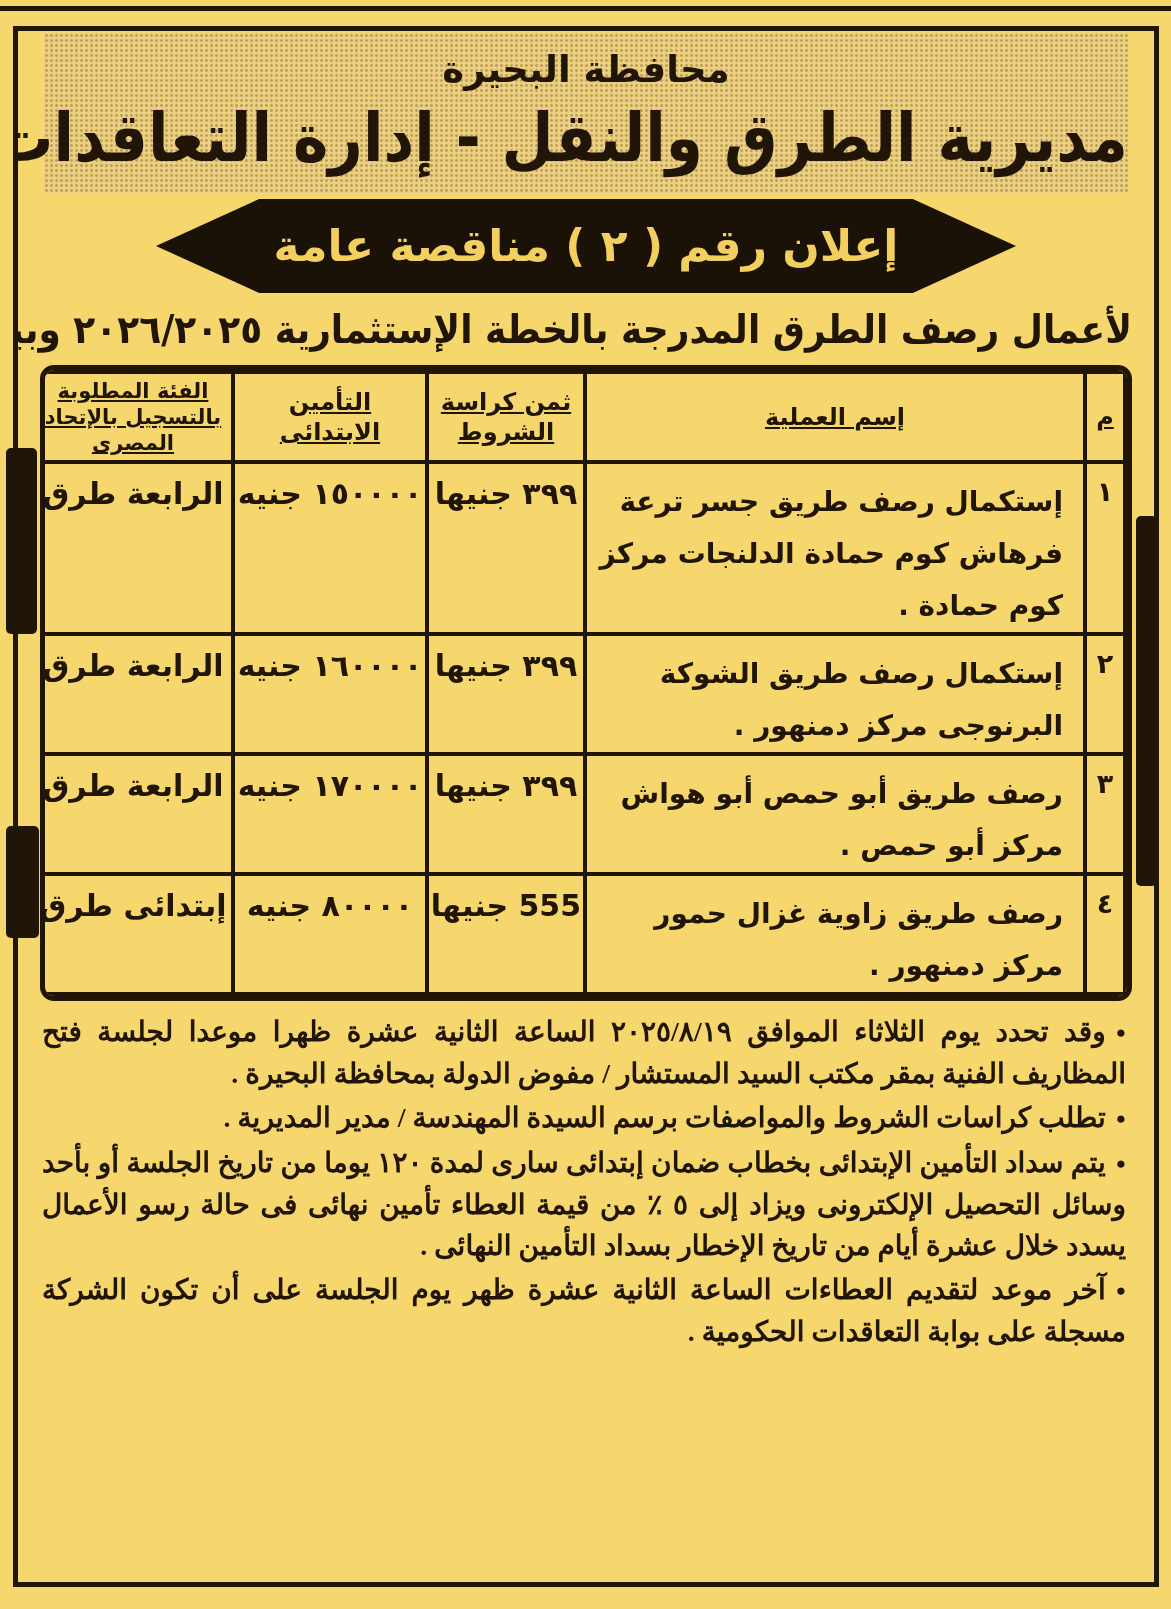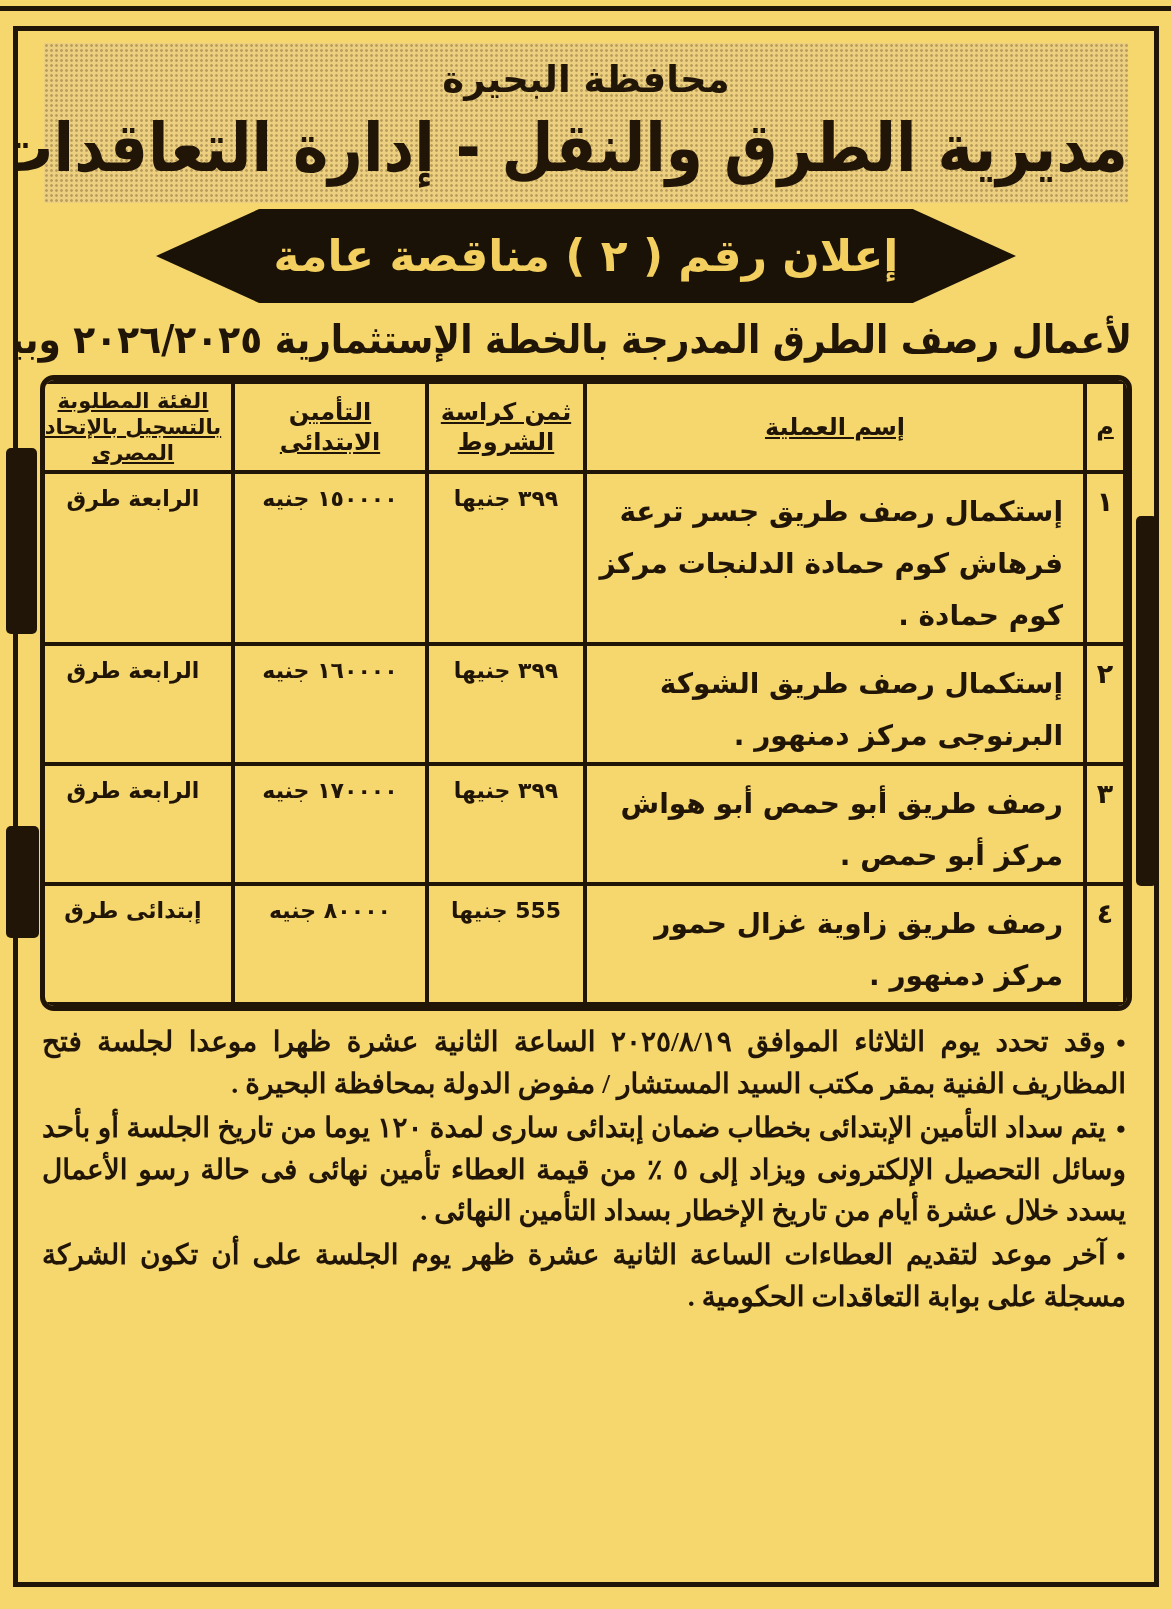--- a/index.html
+++ b/index.html
@@ -23,21 +23,21 @@
     background:var(--ink);
   }
   .frame{
     position:absolute;top:26px;left:13px;right:12px;bottom:22px;
     border:5px solid var(--ink);
     padding:0 22px;
     overflow:hidden;
   }
   
   .header-block{
-    margin:12px 4px 0;
+    margin:2px 4px 0;
     padding:12px 0 14px;
     background-color:var(--paper-deep);
     background-image:radial-gradient(rgba(74,48,14,0.30) 1px, rgba(0,0,0,0) 1.7px);
     background-size:5px 5px;
     text-align:center;
   }
   .gov-line{
     font-size:37px;
     line-height:50px;
     letter-spacing:1px;
@@ -110,21 +110,21 @@
     padding-top:12px;
   }
   td.cell-name{
     text-align:right;
     padding-right:20px;
     padding-left:8px;
     line-height:52px;
     font-size:28px;
   }
   td.cell-serial{text-align:center;font-size:27px;}
-  td.cell-price,td.cell-deposit,td.cell-cat{text-align:center;font-size:22px;}
+  td.cell-price,td.cell-deposit,td.cell-cat{text-align:center;font-size:30px;}
   tr.r1{height:168px;}
   tr.r2{height:106px;}
   tr.r3{height:106px;}
   tr.r4{height:110px;}
   .notes{
     list-style:none;
     margin-top:10px;
     padding:0 6px 0 2px;
   }
   .notes li{
@@ -210,20 +210,21 @@
           <td class="cell-price">555 جنيها</td>
           <td class="cell-deposit">٨٠٠٠٠ جنيه</td>
           <td class="cell-cat">إبتدائى طرق</td>
         </tr>
       </tbody>
     </table>
   </div>
 
   <ul class="notes">
     <li><span class="bullet">●</span><span>وقد تحدد يوم الثلاثاء الموافق ٢٠٢٥/٨/١٩ الساعة الثانية عشرة ظهرا موعدا لجلسة فتح المظاريف الفنية بمقر مكتب السيد المستشار / مفوض الدولة بمحافظة البحيرة .</span></li>
+    <li><span class="bullet">●</span><span>تطلب كراسات الشروط والمواصفات برسم السيدة المهندسة / مدير المديرية .</span></li>
     <li><span class="bullet">●</span><span>يتم سداد التأمين الإبتدائى بخطاب ضمان إبتدائى سارى لمدة ١٢٠ يوما من تاريخ الجلسة أو بأحد وسائل التحصيل الإلكترونى ويزاد إلى ٥ ٪ من قيمة العطاء تأمين نهائى فى حالة رسو الأعمال يسدد خلال عشرة أيام من تاريخ الإخطار بسداد التأمين النهائى .</span></li>
     <li><span class="bullet">●</span><span>آخر موعد لتقديم العطاءات الساعة الثانية عشرة ظهر يوم الجلسة على أن تكون الشركة مسجلة على بوابة التعاقدات الحكومية .</span></li>
 
   </ul>
 
 </div>
 
 <div class="smudge smudge-left-1"></div>
 <div class="smudge smudge-left-2"></div>
 <div class="smudge smudge-right"></div>

